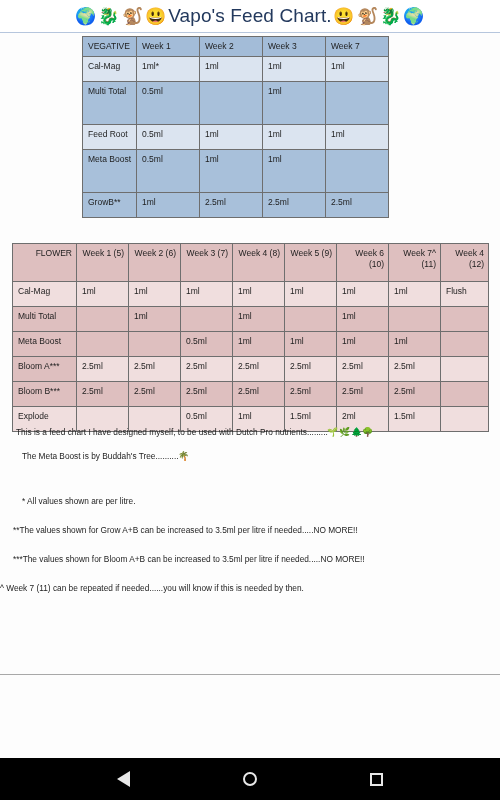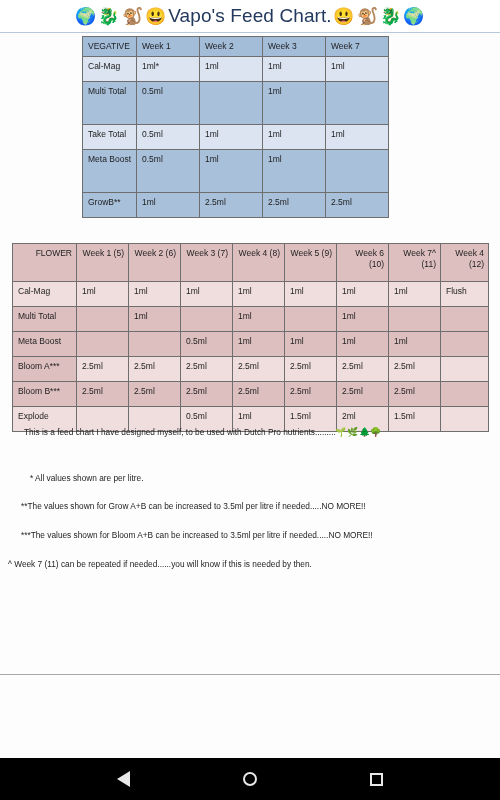--- a/index.html
+++ b/index.html
@@ -79,21 +79,21 @@
 
   
   #flw-table { left: 12px; top: 210px; width: 476px; }
   #flw-table td.hdr     { background: #debfbf; text-align: right; }
   #flw-table td.shade-a { background: #f0dede; }
   #flw-table td.shade-b { background: #debfbf; }
   #flw-table tr.r-hdr td  { height: 38px; }
   #flw-table tr.r-norm td { height: 25px; }
 
   
-  .notes { position: absolute; left: 8px; top: 394px; width: 464px; }
+  .notes { position: absolute; left: 0; top: 394px; width: 464px; }
   .note-line {
     font-size: 8.3px;
     color: #1d1d1d;
     line-height: 1.3;
     white-space: nowrap;
   }
   .note-emoji { font-size: 9px; letter-spacing: 0.5px; }
   .n1 { margin: 0 0 0 16px; }
   .n2 { margin: 12px 0 0 22px; }
   .n3 { margin: 34px 0 16px 22px; }
@@ -183,21 +183,21 @@
           <td class="shade-a">1ml</td>
         </tr>
         <tr class="r-tall">
           <td class="shade-b">Multi Total</td>
           <td class="shade-b">0.5ml</td>
           <td class="shade-b"></td>
           <td class="shade-b">1ml</td>
           <td class="shade-b"></td>
         </tr>
         <tr class="r-norm">
-          <td class="shade-a">Take Total</td>
+          <td class="shade-a">Feed Root</td>
           <td class="shade-a">0.5ml</td>
           <td class="shade-a">1ml</td>
           <td class="shade-a">1ml</td>
           <td class="shade-a">1ml</td>
         </tr>
         <tr class="r-tall">
           <td class="shade-b">Meta Boost</td>
           <td class="shade-b">0.5ml</td>
           <td class="shade-b">1ml</td>
           <td class="shade-b">1ml</td>
@@ -301,20 +301,21 @@
           <td class="shade-a">1.5ml</td>
           <td class="shade-a">2ml</td>
           <td class="shade-a">1.5ml</td>
           <td class="shade-a"></td>
         </tr>
       </tbody>
     </table>
 
     <div class="notes">
       <div class="note-line n1"><span>This is a feed chart I have designed myself, to be used with Dutch Pro nutrients.........</span><span class="note-emoji">🌱🌿🌲🌳</span></div>
+      <div class="note-line n2"><span>The Meta Boost is by Buddah's Tree..........</span><span class="note-emoji">🌴</span></div>
       <div class="note-line n3">* All values shown are per litre.</div>
       <div class="note-line n4">**The values shown for Grow A+B can be increased to 3.5ml per litre if needed.....NO MORE!!</div>
       <div class="note-line n5">***The values shown for Bloom A+B can be increased to 3.5ml per litre if needed.....NO MORE!!</div>
       <div class="note-line n6">^ Week 7 (11) can be repeated if needed......you will know if this is needed by then.</div>
     </div>
 
     <div class="divider"></div>
   </div>
 
   <div class="navbar">

